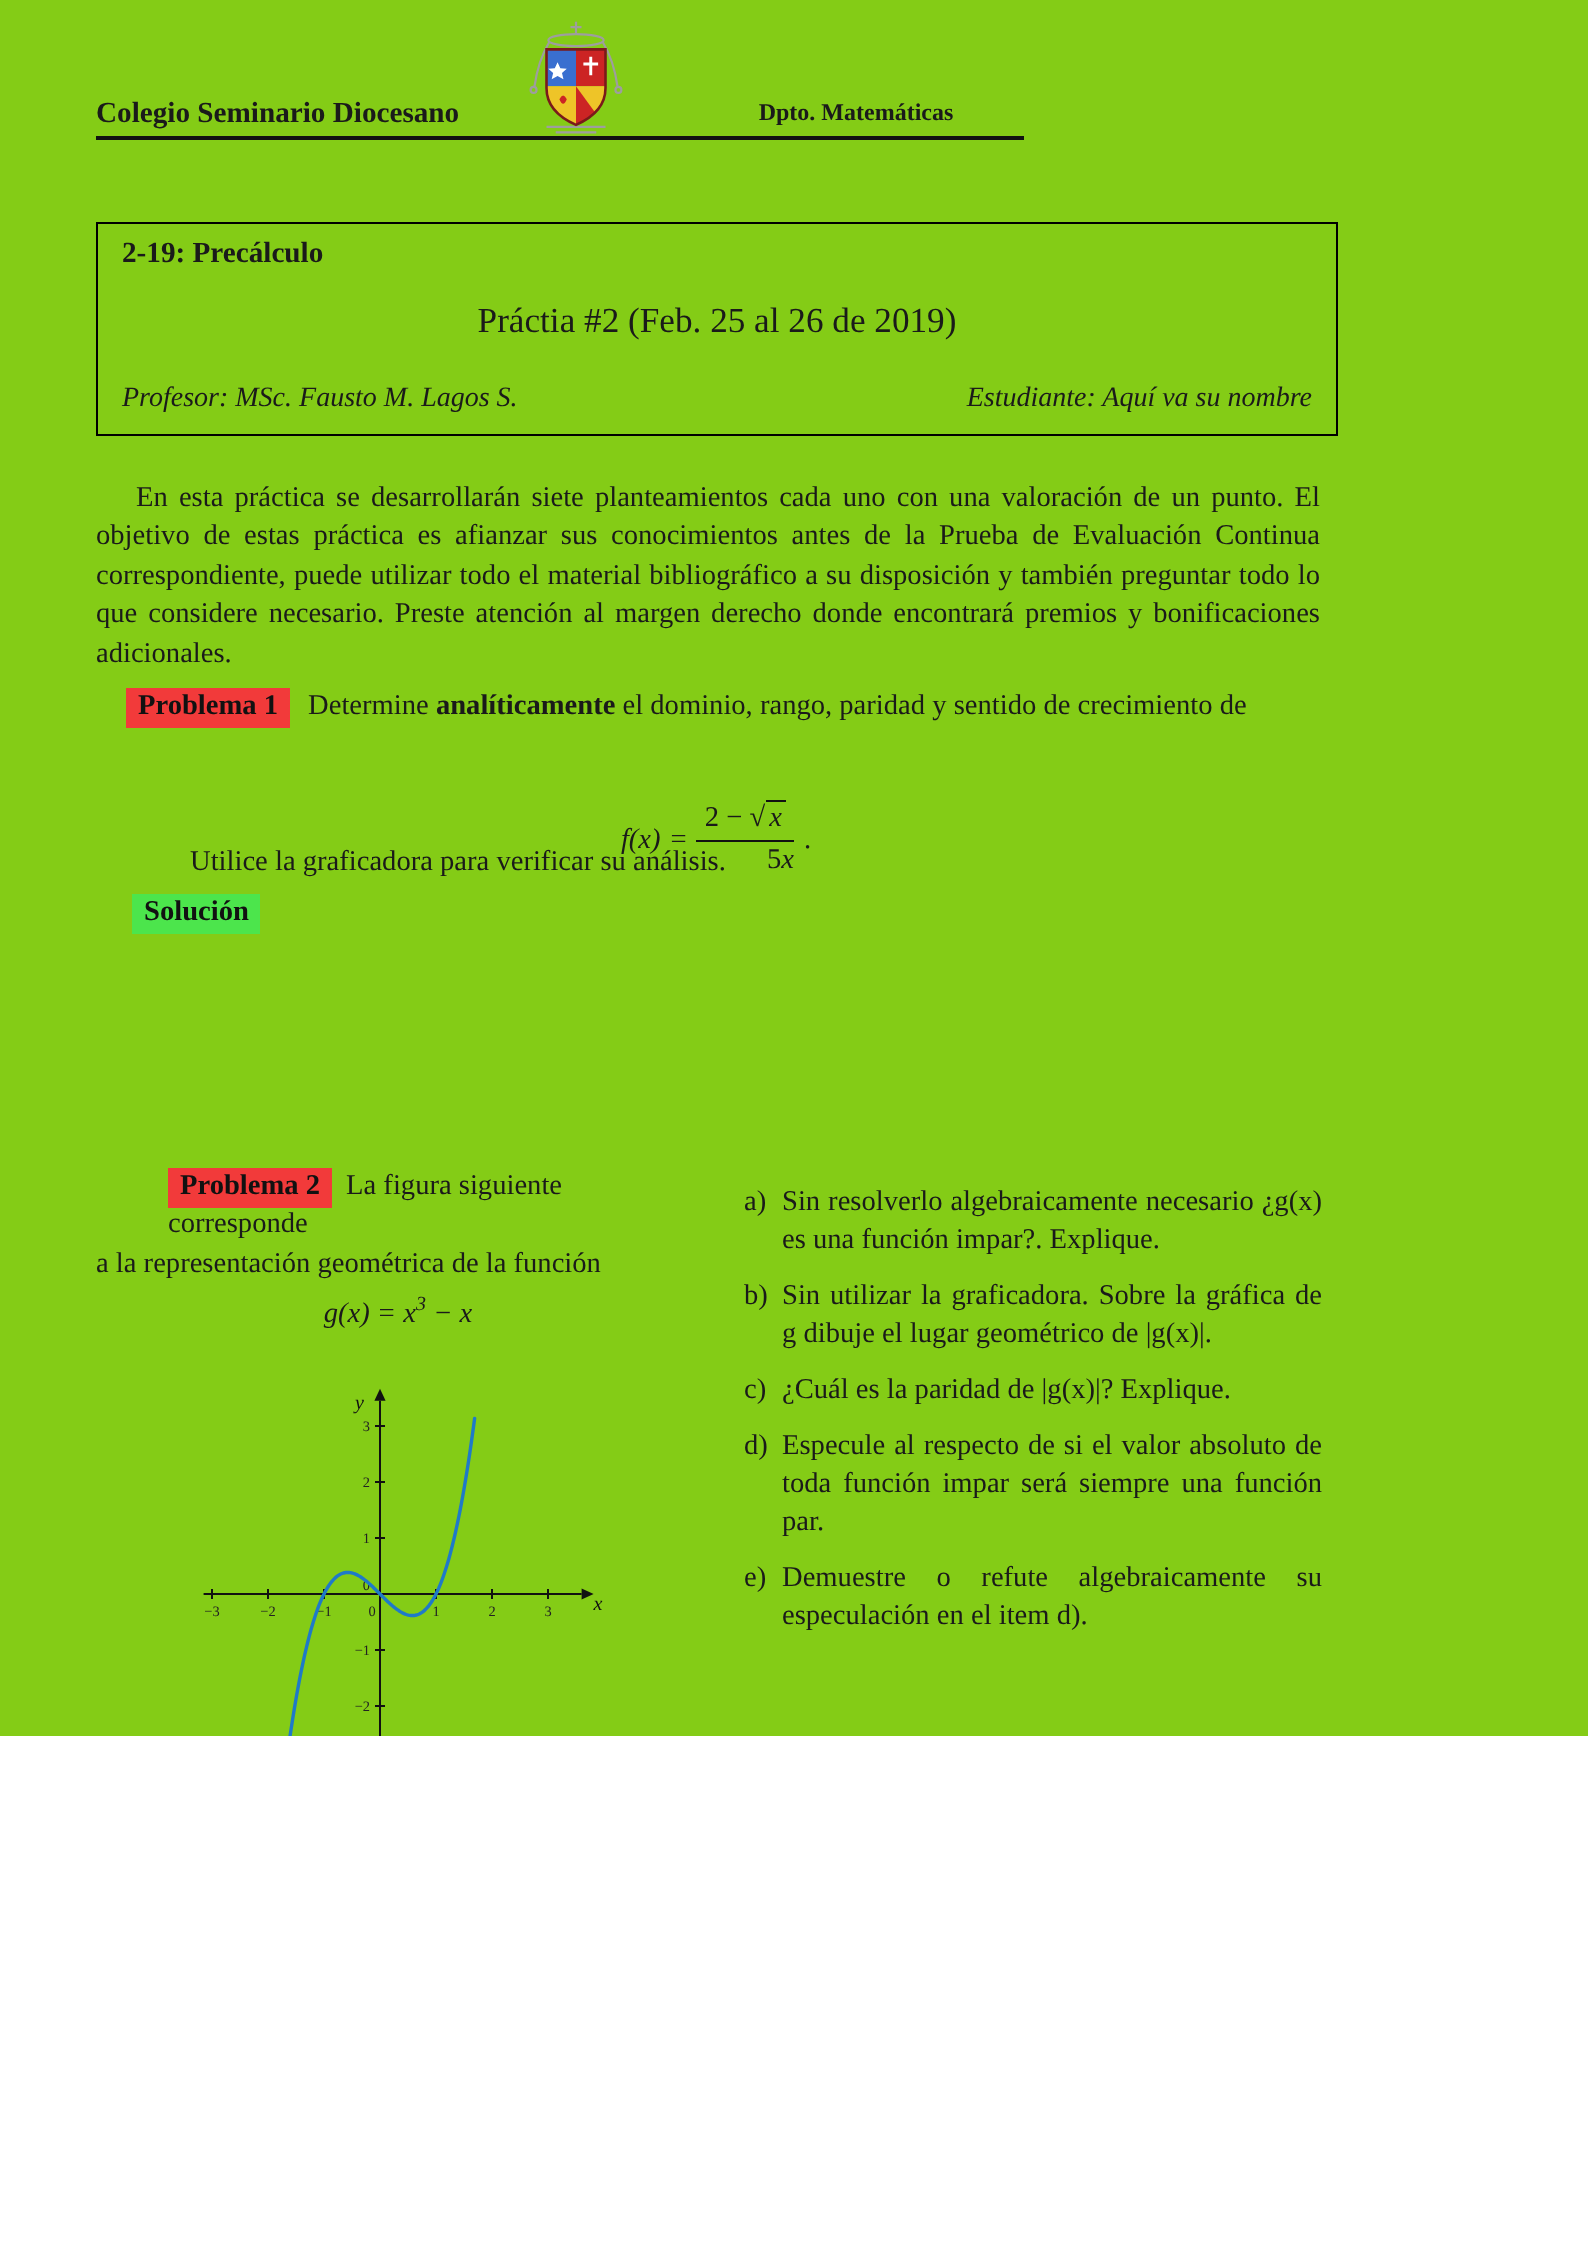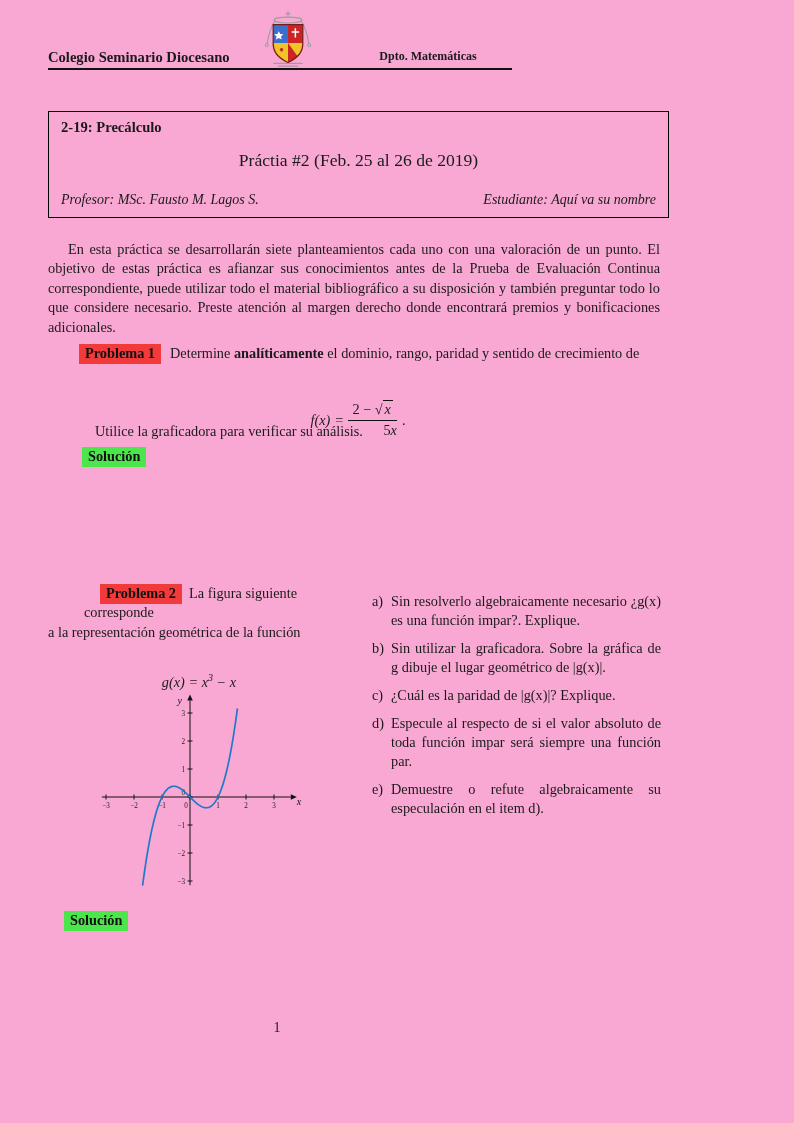--- a/index.html
+++ b/index.html
@@ -1,17 +1,17 @@
 <!DOCTYPE html>
 <html style="--badge-red: #f23a3a; --badge-green: #4ce54c; --crest-blue: #3a6fd0; --crest-red: #cc2424; --crest-yellow: #eec428; --crest-gray: #9e9e9e;"><head>
 <meta charset="utf-8">
 <style>
   html,body { margin:0; padding:0; background:#ffffff; }
   .page {
-    position:relative; width:794px; height:1123px; background:#f9a8d4;
+    position:relative; width:794px; height:868px; background:#84cc16;
     font-family:"Liberation Serif","DejaVu Serif",serif; color:#1a1a1a;
     font-size:14.3px; overflow:hidden;
   }
   .abs { position:absolute; }
   .bold { font-weight:bold; }
   .it { font-style:italic; }
 
   
   .hdr-left  { left:48px; top:49px; font-weight:bold; font-size:14.6px; }
   .hdr-right { left:348px; top:49px; width:160px; text-align:center; font-weight:bold; font-size:12px; }
@@ -21,40 +21,40 @@
   
   .titlebox { left:48px; top:111px; width:621px; height:107px; border:1.5px solid #000; box-sizing:border-box; }
   .tb-course { position:absolute; left:12px; top:7px; font-weight:bold; font-size:14.6px; }
   .tb-title  { position:absolute; left:0; top:38px; width:100%; text-align:center; font-size:17.6px; }
   .tb-row    { position:absolute; left:12px; right:12px; bottom:9px; display:flex; justify-content:space-between; font-size:14px; font-style:italic; }
 
   
   .intro { left:48px; top:240px; width:612px; text-align:justify; text-indent:20px; line-height:19.4px; }
 
   
-  .badge { display:inline-block; padding:1px 6px 2px; font-weight:bold; color:#111;margin-left:16px; }
+  .badge { display:inline-block; padding:1px 6px 2px; font-weight:bold; color:#111; }
   .badge-red   { background:var(--badge-red); }
   .badge-green { background:var(--badge-green); }
 
   .p1row   { left:63px; top:344px; width:640px; }
   .p1text  { margin-left:9px; }
   .formula1 { left:48px; top:374px; width:620px; height:44px; display:flex; justify-content:center; align-items:center; gap:5px;margin-top:24px; }
   .frac { display:inline-flex; flex-direction:column; align-items:flex-end; }
   .frac .num { border-bottom:1px solid #111; padding:0 4px 2px; }
   .frac .den { padding-top:1px; }
   .rad-arg { border-top:1px solid #111; padding:0 2px; }
   .utilice { left:48px; top:423px;margin-left:47px; }
   .sol1 { left:66px; top:447px; }
 
   
   .p2col { left:48px; top:584px; width:302px; }
   .p2line1 { margin-left:36px; }
   .p2line1 .badge { margin-right:7px; }
   .p2line2 { margin-top:3px; }
-  .p2formula { margin-top:31px; text-align:center; }
+  .p2formula { margin-top:6px; text-align:center; }
   sup { font-size:10px; }
 
   
   .plot { left:90px; top:692px; }
   .plot line, .plot polyline { shape-rendering:geometricPrecision; }
   .axis { stroke:#111; stroke-width:1; }
   .tick-label { font:7.2px "Liberation Serif","DejaVu Serif",serif; fill:#222; }
   .axis-label { font:italic 10px "Liberation Serif","DejaVu Serif",serif; fill:#111; }
 
   

